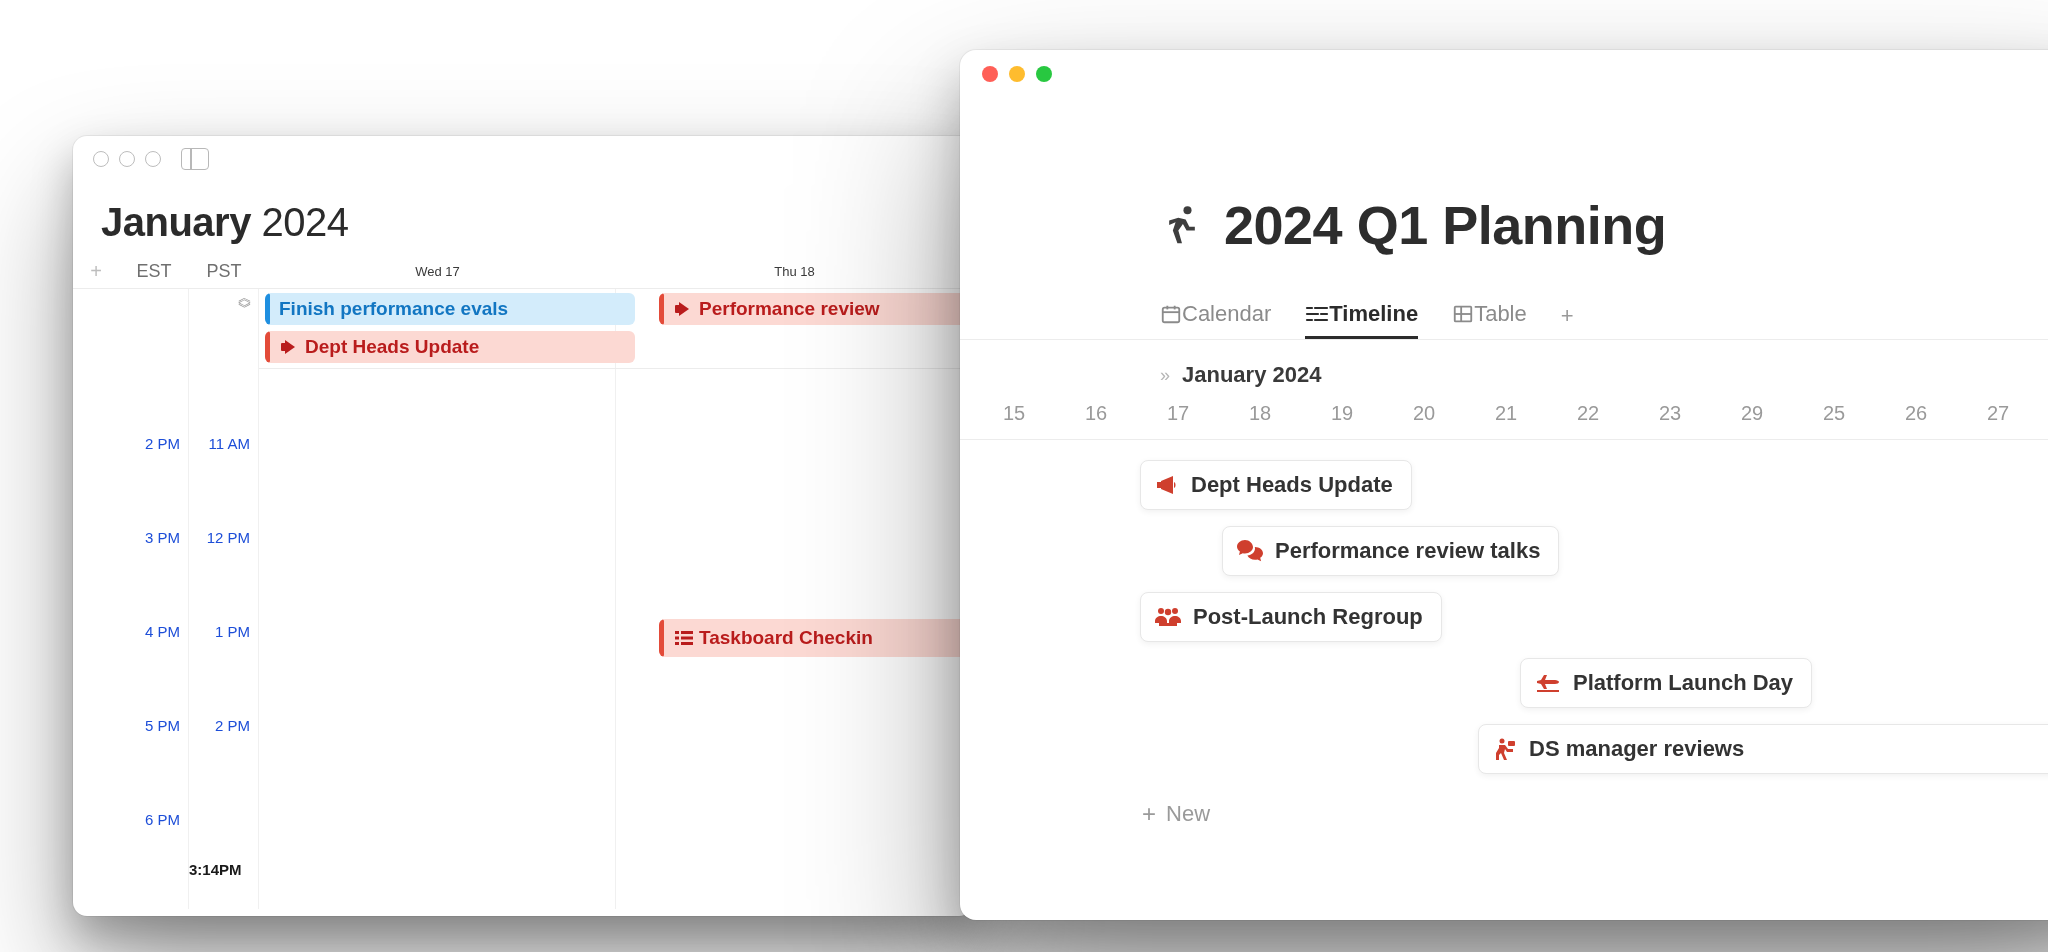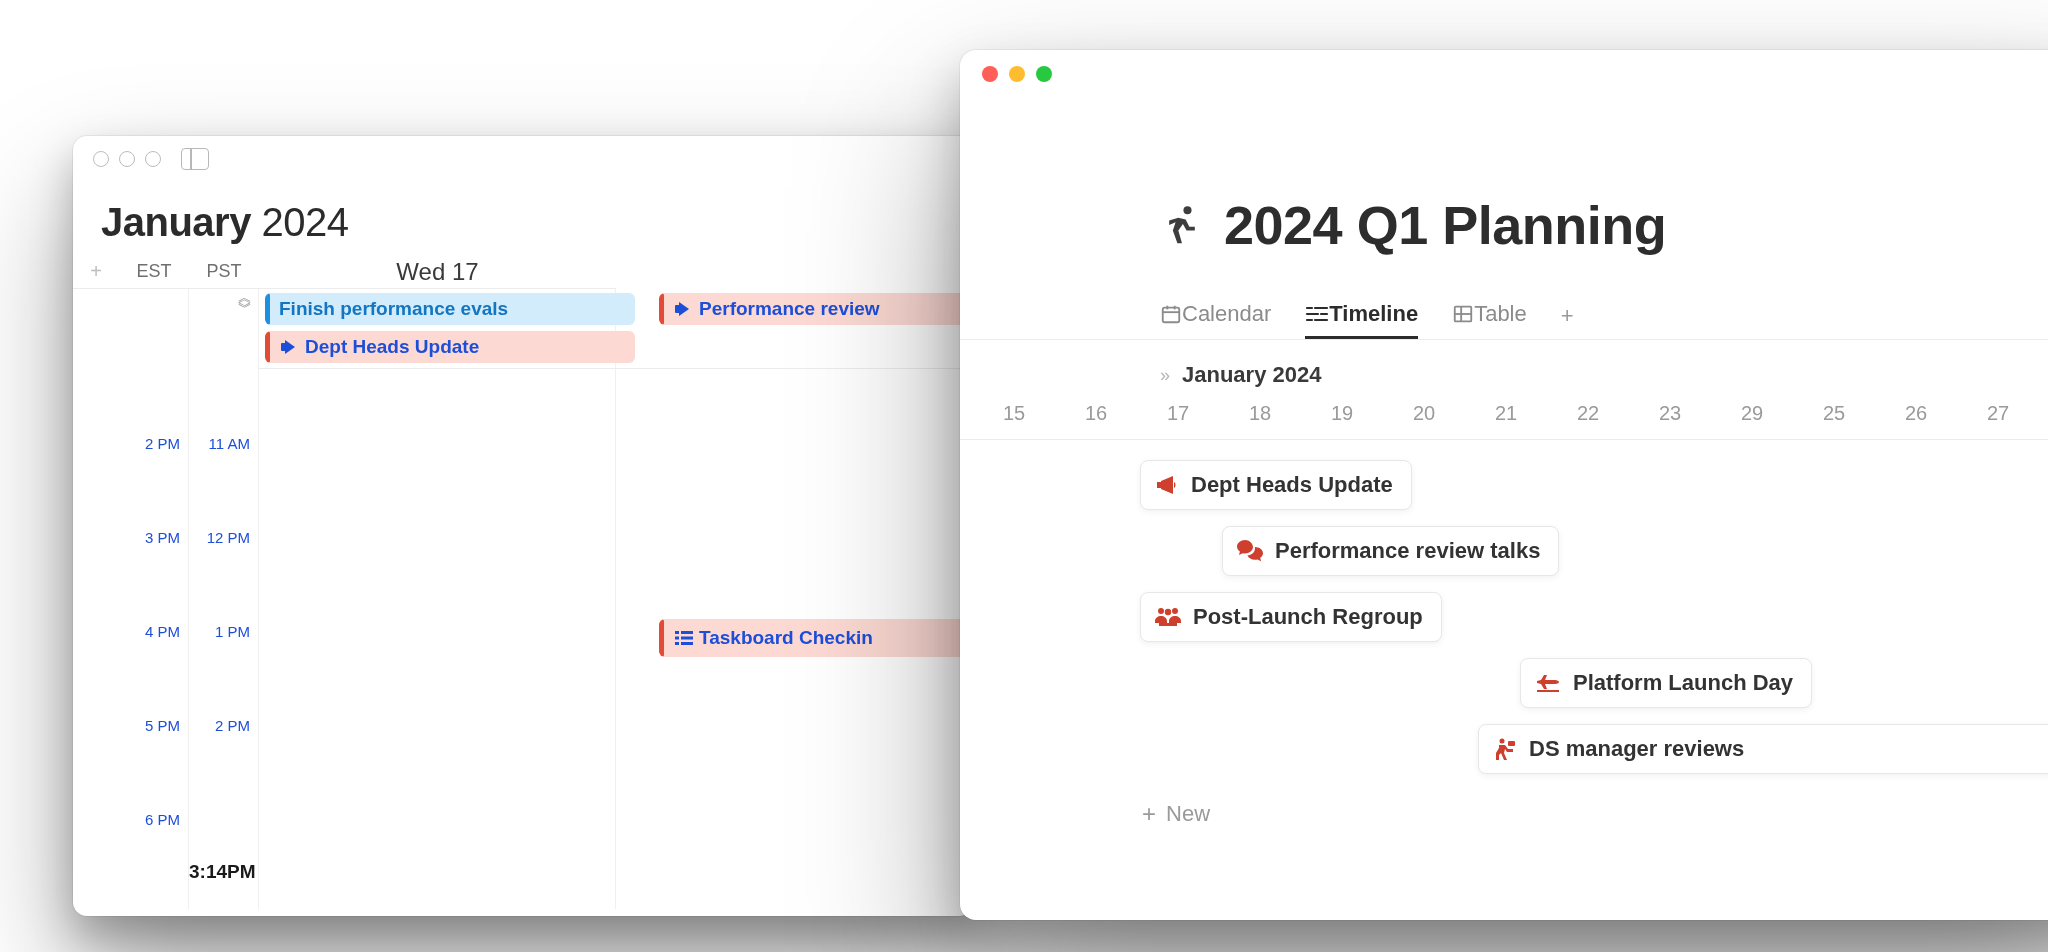--- a/index.html
+++ b/index.html
@@ -62,21 +62,21 @@
     display: grid;
     grid-template-columns: 46px 70px 70px 1fr 1fr;
   }
   .cal-colhead {
     border-bottom: 1px solid #ececec;
     height: 34px;
     display: flex; align-items: center; justify-content: center;
     font-size: 18px; color: #6f6f6f; font-weight: 500;
   }
   .cal-colhead.plus { color: #bdbdbd; font-size: 20px; }
-  .cal-colhead.dayname { font-size: 24px; color: #3a3a3a; }
+  .cal-colhead.dayname { font-size: 13px; color: #3a3a3a; }
 
   .cal-body {
     position: relative;
     display: grid;
     grid-template-columns: 46px 70px 70px 1fr 1fr;
     height: 620px;
   }
   .cal-body > div { border-right: 1px solid #f0f0f0; }
   .cal-body > div:first-child { border-right: none; }
   .cal-body .timecol { position: relative; }
@@ -103,21 +103,21 @@
     display: flex; align-items: center;
     padding: 0 10px 0 6px;
     font-size: 19px; font-weight: 600;
     gap: 6px;
     overflow: hidden; white-space: nowrap;
   }
   .event-pill .bar { width: 5px; height: 100%; border-radius: 3px; position: absolute; left: 0; top:0;}
   .event-pill .txt { margin-left: 8px; }
   .pill-blue { background: #d3ecfb; color: #1276c2; }
   .pill-blue .bar { background: #1f8fe0; }
-  .pill-red  { background: #fcd9d3; color: #1d4ed8; }
+  .pill-red  { background: #fcd9d3; color: #b91c1c; }
   .pill-red .bar  { background: #e34b39; }
 
   .megaphone {
     width: 18px; height: 14px; position: relative; flex: none;
   }
   .megaphone::before {
     content: ""; position: absolute; left: 0; top: 3px;
     width: 6px; height: 8px; background: currentColor; border-radius: 1px;
   }
   .megaphone::after {
@@ -125,21 +125,21 @@
     border-left: 10px solid currentColor;
     border-top: 7px solid transparent;
     border-bottom: 7px solid transparent;
   }
 
   .now-line {
     position: absolute; left: 116px; right: 0;
   }
   .now-line .label {
     position: absolute; left: 0; top: -10px;
-    font-size: 19px; font-weight: 800; color: #1a1a1a;
+    font-size: 15px; font-weight: 800; color: #1a1a1a;
   }
 
   
   .window-b {
     position: absolute;
     left: 960px;
     top: 50px;
     width: 1160px;
     height: 870px;
     background: #fff;
@@ -242,20 +242,21 @@
       <span class="month">January</span>
       <span class="year">2024</span>
     </div>
   </div>
 
   <div class="cal-cols">
     <div class="cal-colhead plus">+</div>
     <div class="cal-colhead">EST</div>
     <div class="cal-colhead">PST</div>
     <div class="cal-colhead dayname">Wed 17</div>
+    <div class="cal-colhead dayname">Thu 18</div>
   </div>
 
   <div class="cal-body">
     <div></div>
     <div class="timecol">
       <span class="time-label" style="top:154px">2 PM</span>
       <span class="time-label" style="top:248px">3 PM</span>
       <span class="time-label" style="top:342px">4 PM</span>
       <span class="time-label" style="top:436px">5 PM</span>
       <span class="time-label" style="top:530px">6 PM</span>

